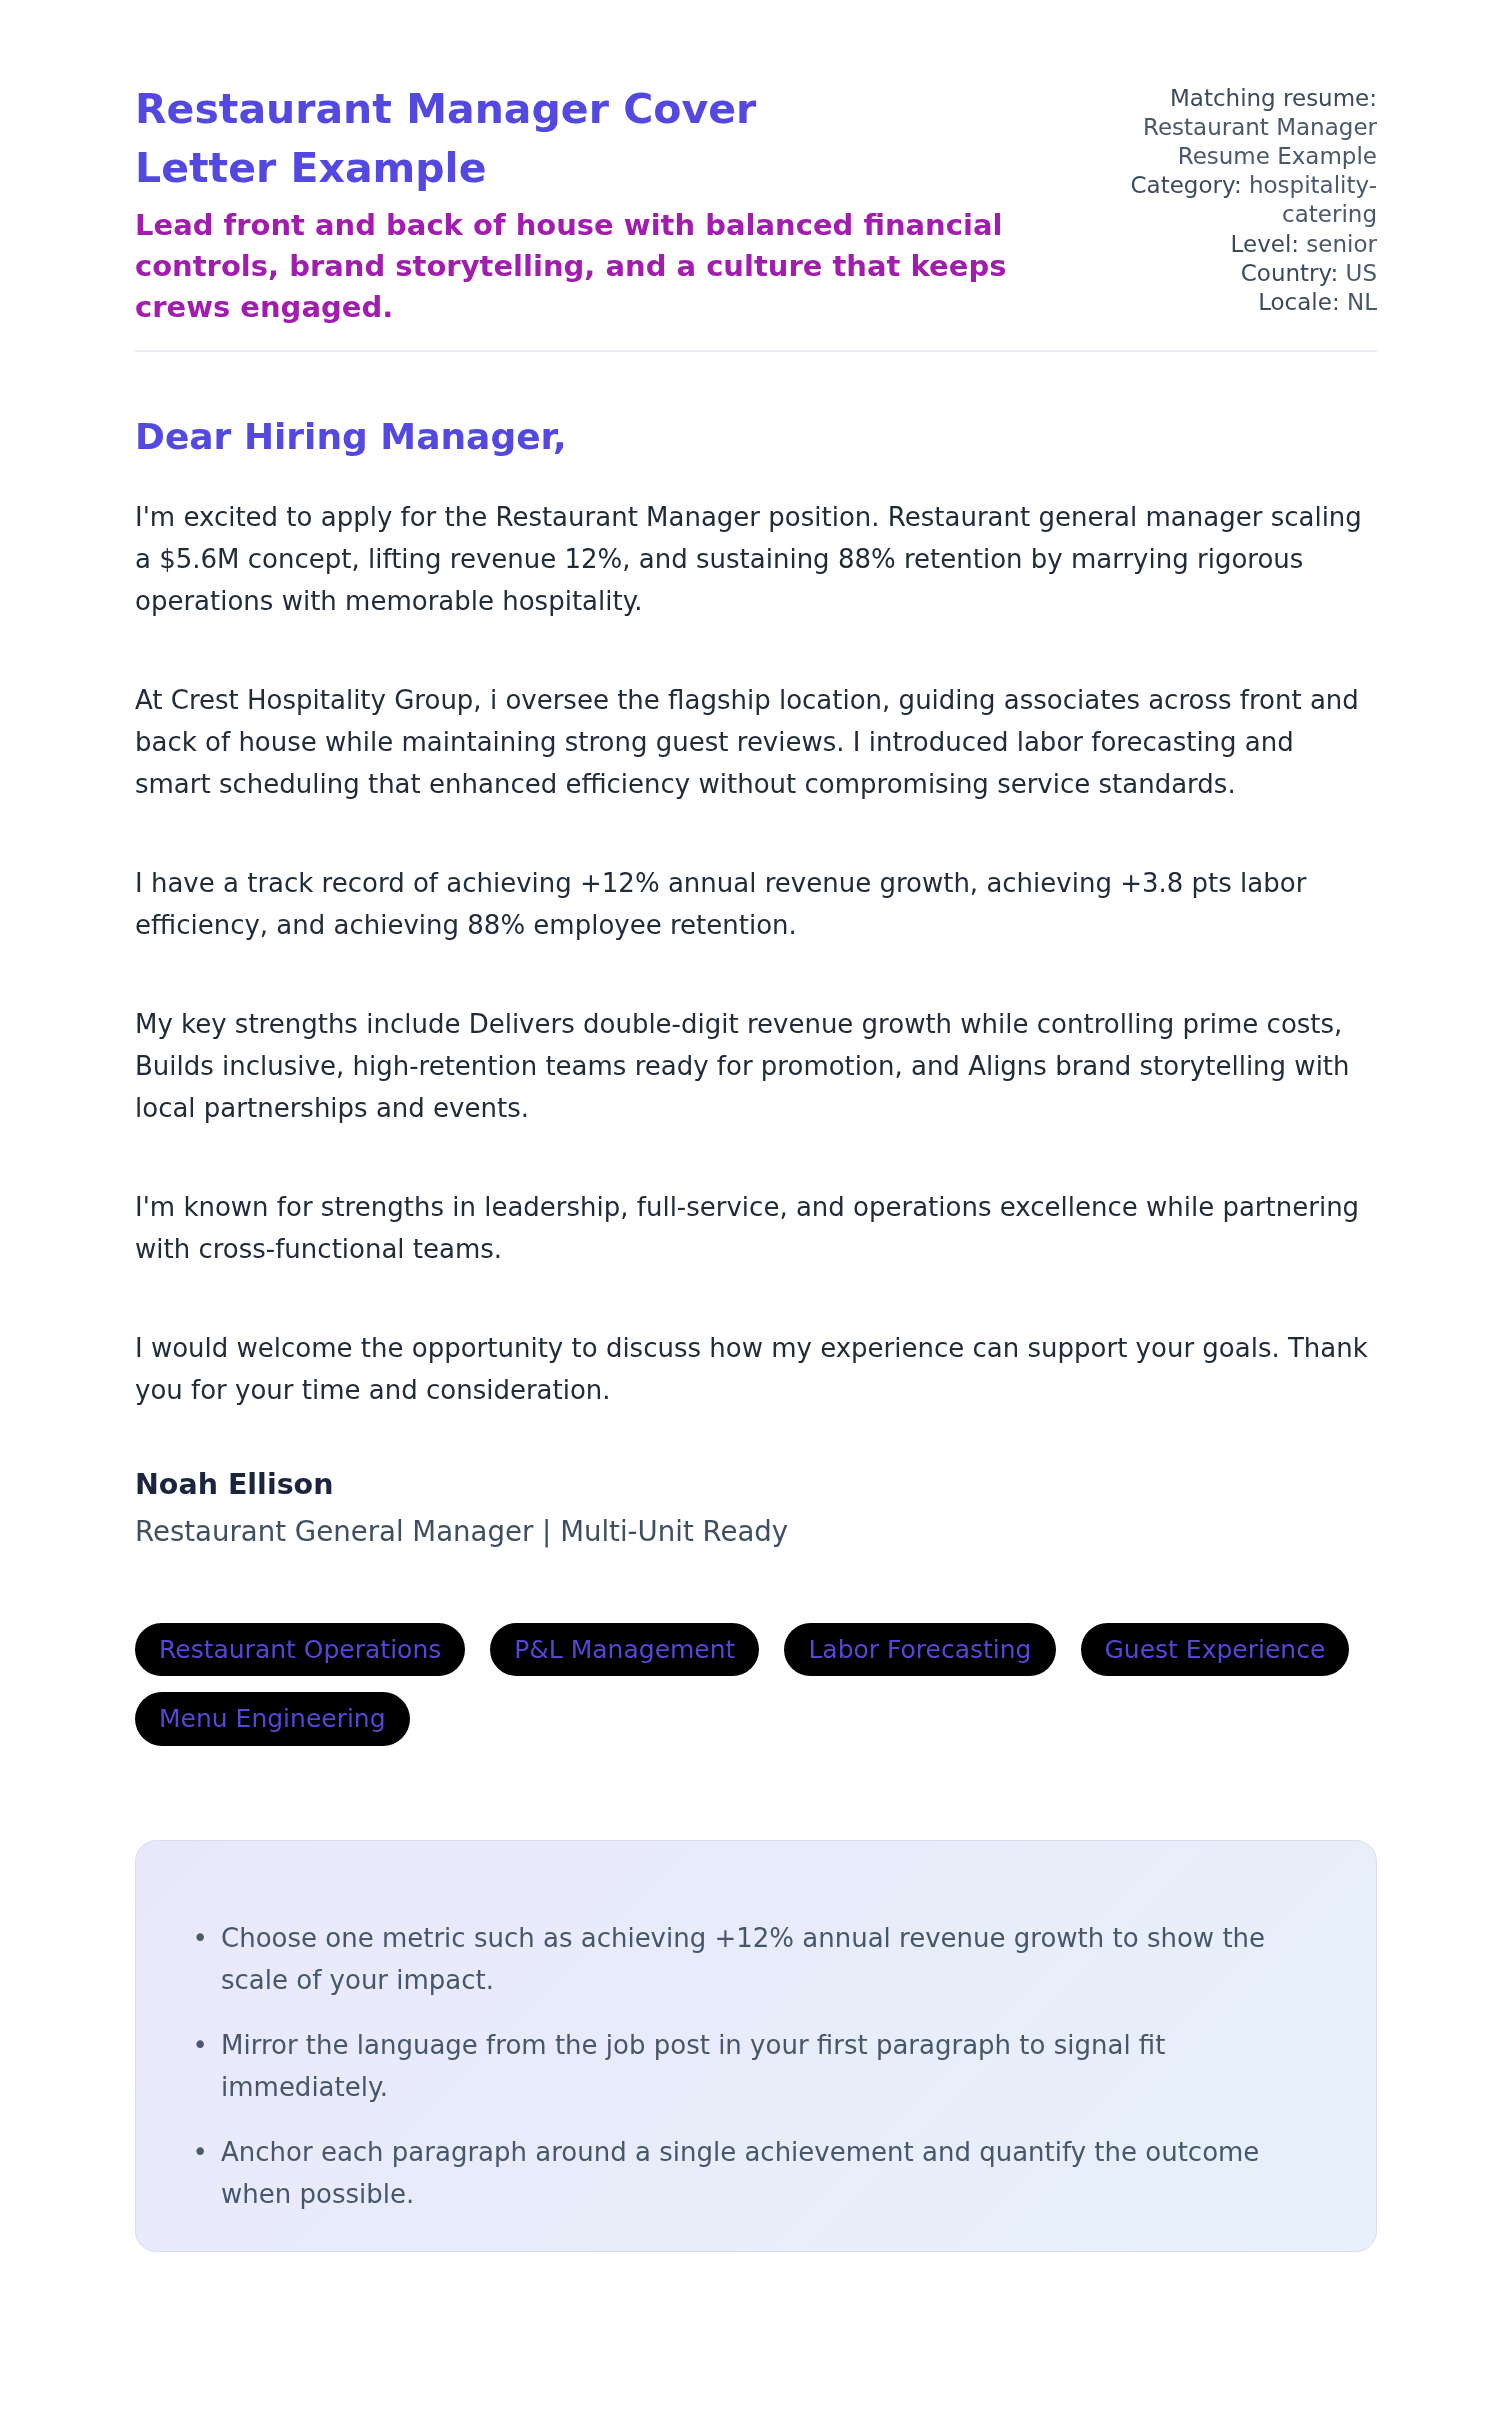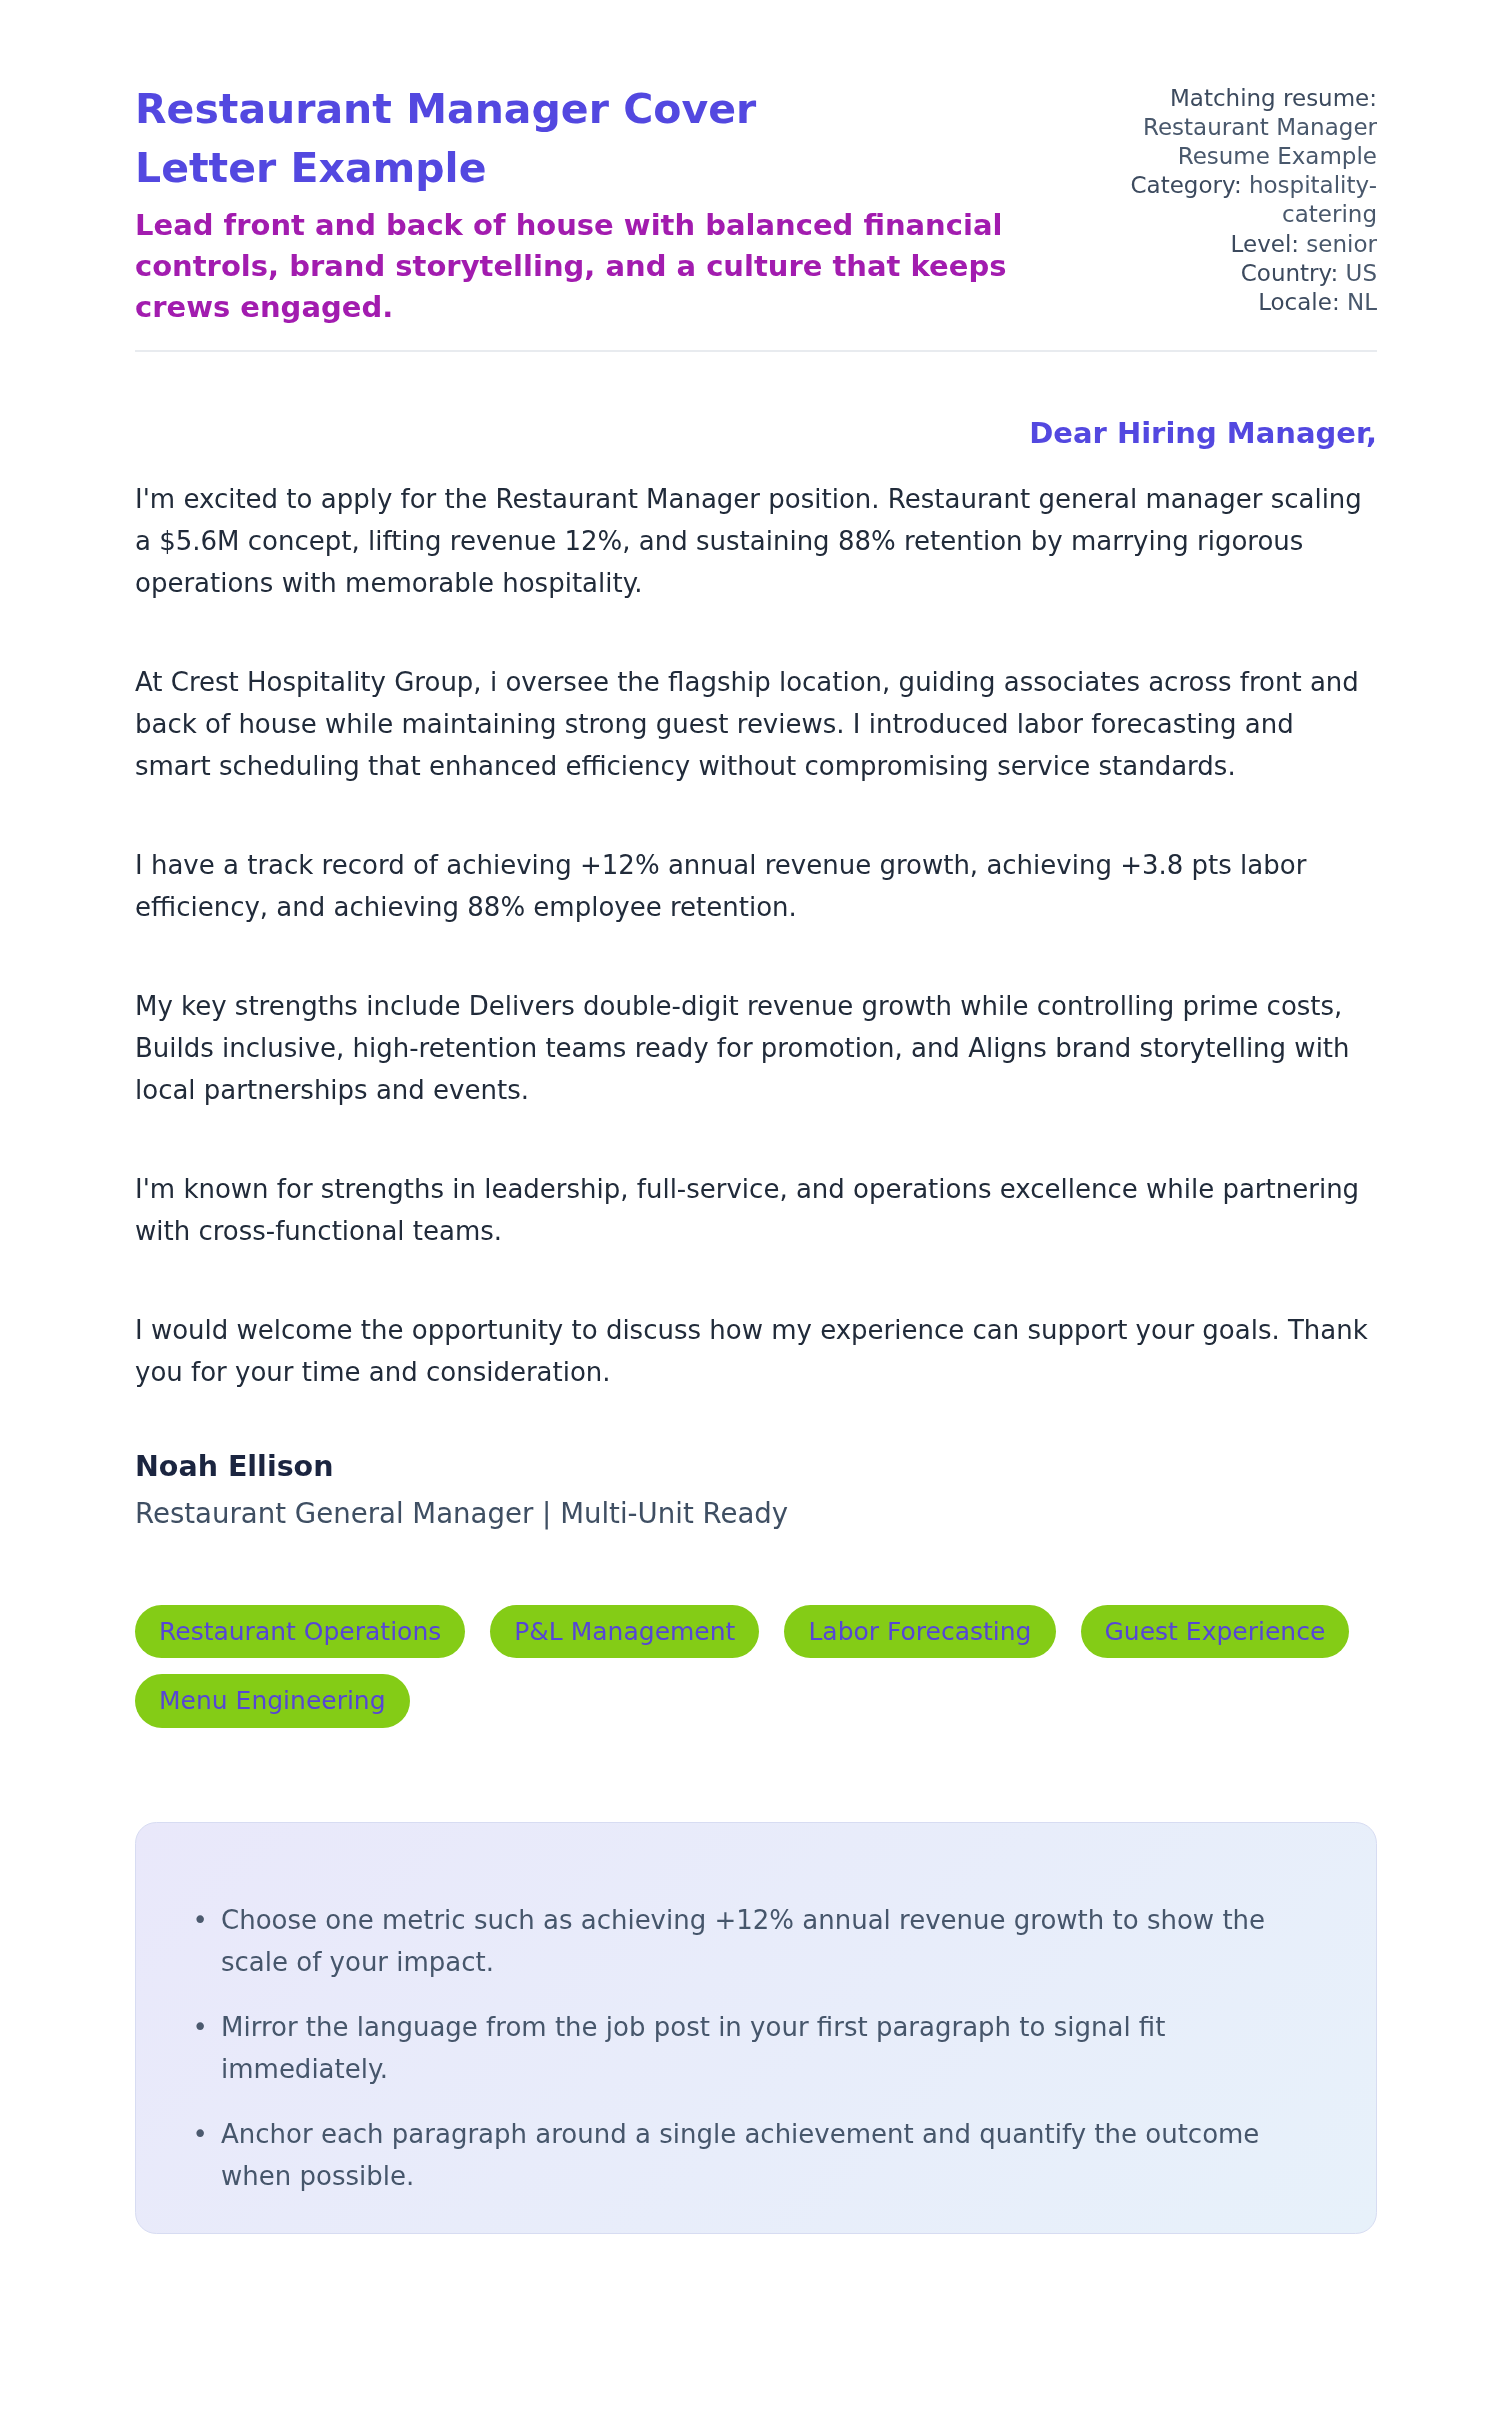--- a/index.html
+++ b/index.html
@@ -19,30 +19,30 @@
   h1 { margin: 0; font-size: 41px; line-height: 1.45; font-weight: bold;
        color: #5348e0; letter-spacing: 0; }
   h1 .t-line { display: block; }
   .subtitle { margin: 6px 0 0; font-size: 29px; line-height: 1.42; font-weight: bold;
               color: #a21caf; max-width: 978px; }
   .meta { flex: 0 0 271px; width: 271px; text-align: right;
           font-size: 23px; line-height: 1.27; color: #49586c; padding-top: 3.6px; }
   .meta-label { color: #3c4a5e; font-weight: normal; }
 
   
-  .salutation { margin: 64px 0 28px; font-size: 29px; font-weight: bold; color: #5348e0; text-align: right; }
+  .salutation { margin: 64px 0 39px; font-size: 36px; font-weight: bold; color: #5348e0; }
   .para { margin: 0 0 57px; font-size: 26px; line-height: 42px; color: #212b3a; max-width: 1241px; }
 
   .signature { margin-top: 37px; }
   .sig-name { margin: 0; font-size: 28.5px; font-weight: bold; color: #1b2540; }
   .sig-role { margin: 14.2px 0 0; font-size: 27.6px; color: #3f4f63; }
 
   
   .tags { margin-top: 75px; display: flex; flex-wrap: wrap; gap: 16px 25px; }
-  .tag { background: #84cc16; color: #5646d6; font-size: 25px; line-height: 1;
+  .tag { background: #000000; color: #5646d6; font-size: 25px; line-height: 1;
          padding: 14.2px 24px; border-radius: 888px; white-space: nowrap; }
 
   
   .callout { margin-top: 94px;
              background: linear-gradient(135deg, #e9e8fa 0%, #e7f1fa 100%);
              border: 1.8px solid #d7dcf2; border-radius: 21.3px;
              padding: 44px 55px 36px; }
   .callout h2 { margin: 0; font-size: 29px; font-weight: bold; color: #5348e0; }
   .callout ul { margin: 32px 0 0; padding: 0 0 0 30px; list-style: none; }
   .callout li { position: relative; margin: 0 0 23px; font-size: 26px;

